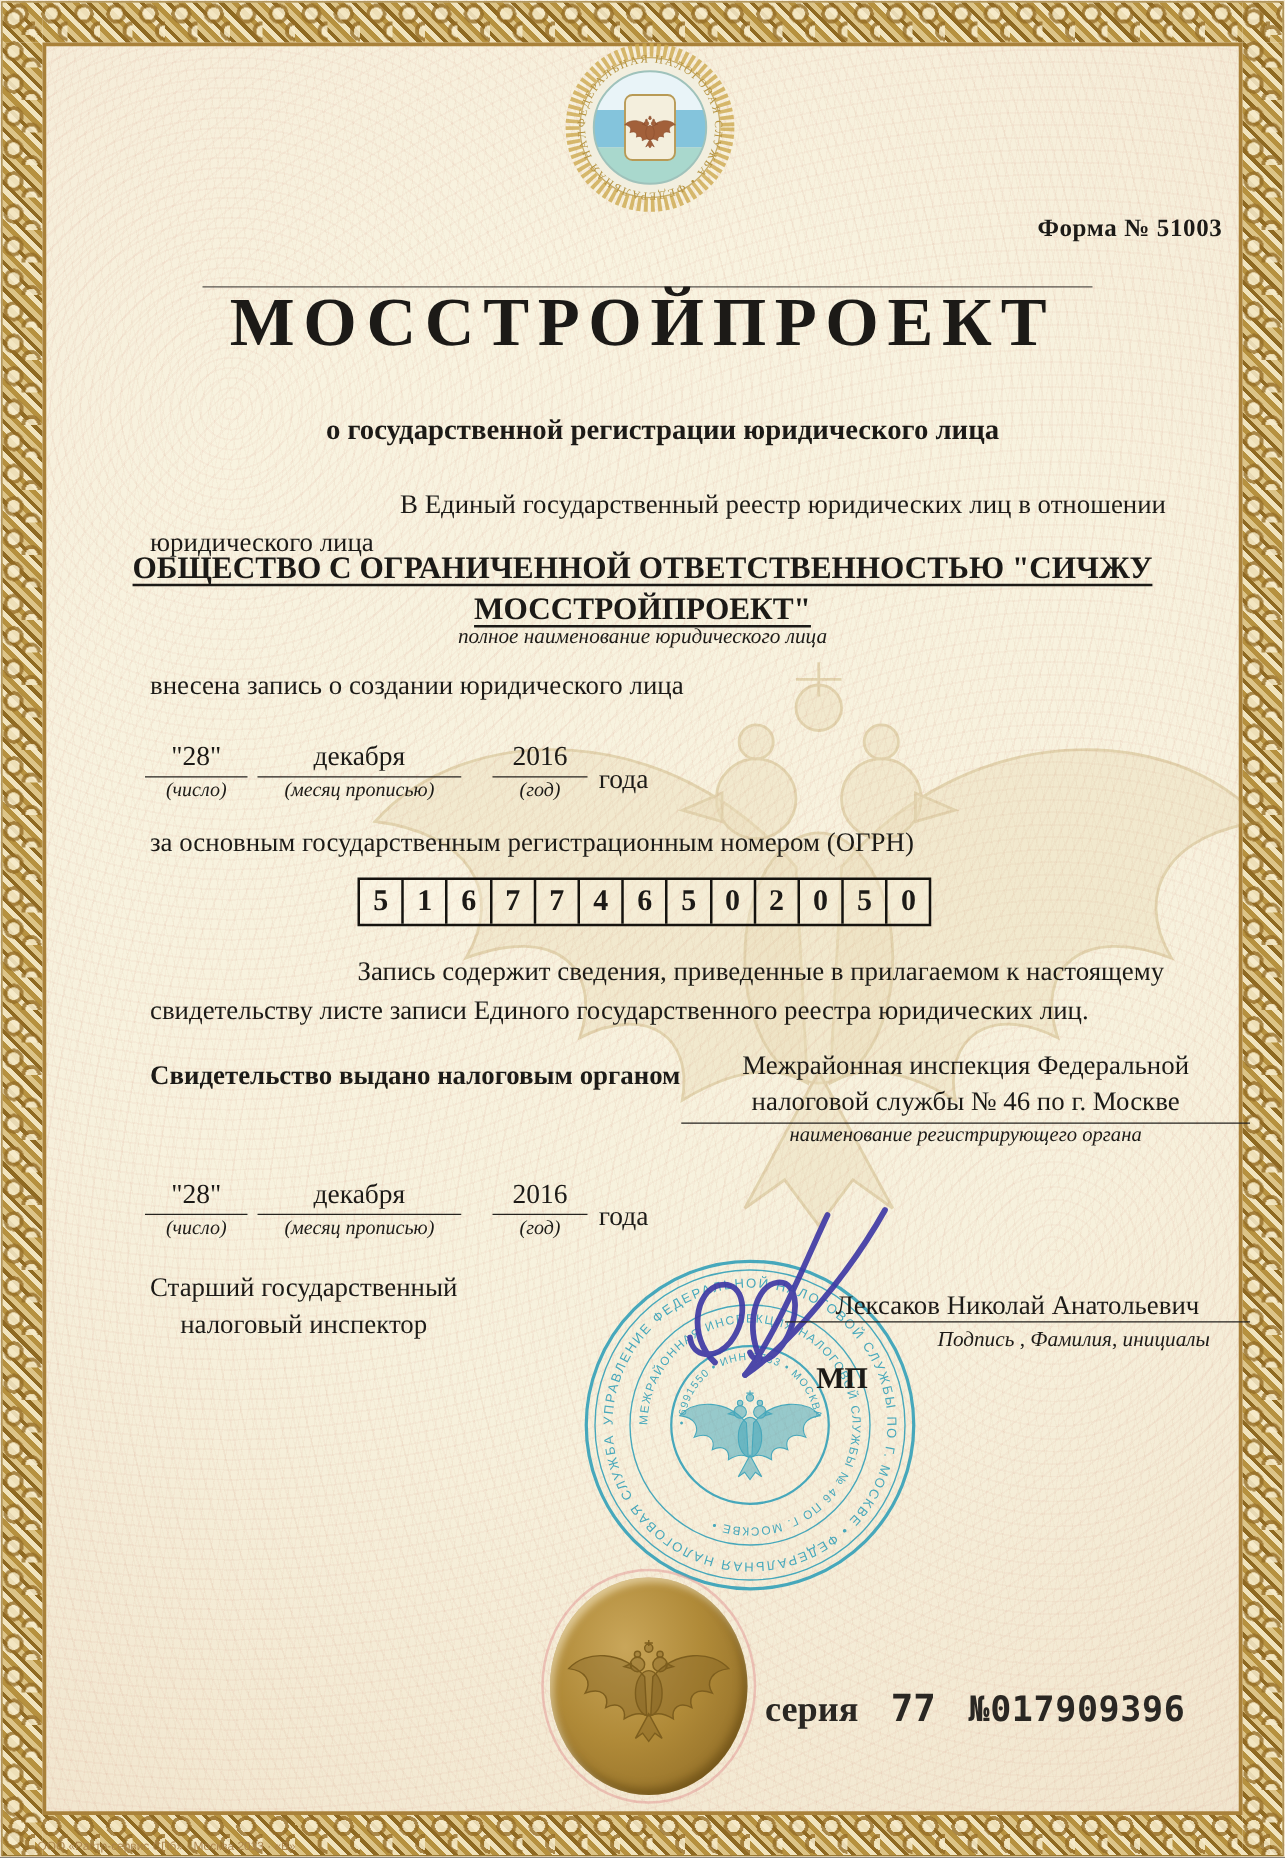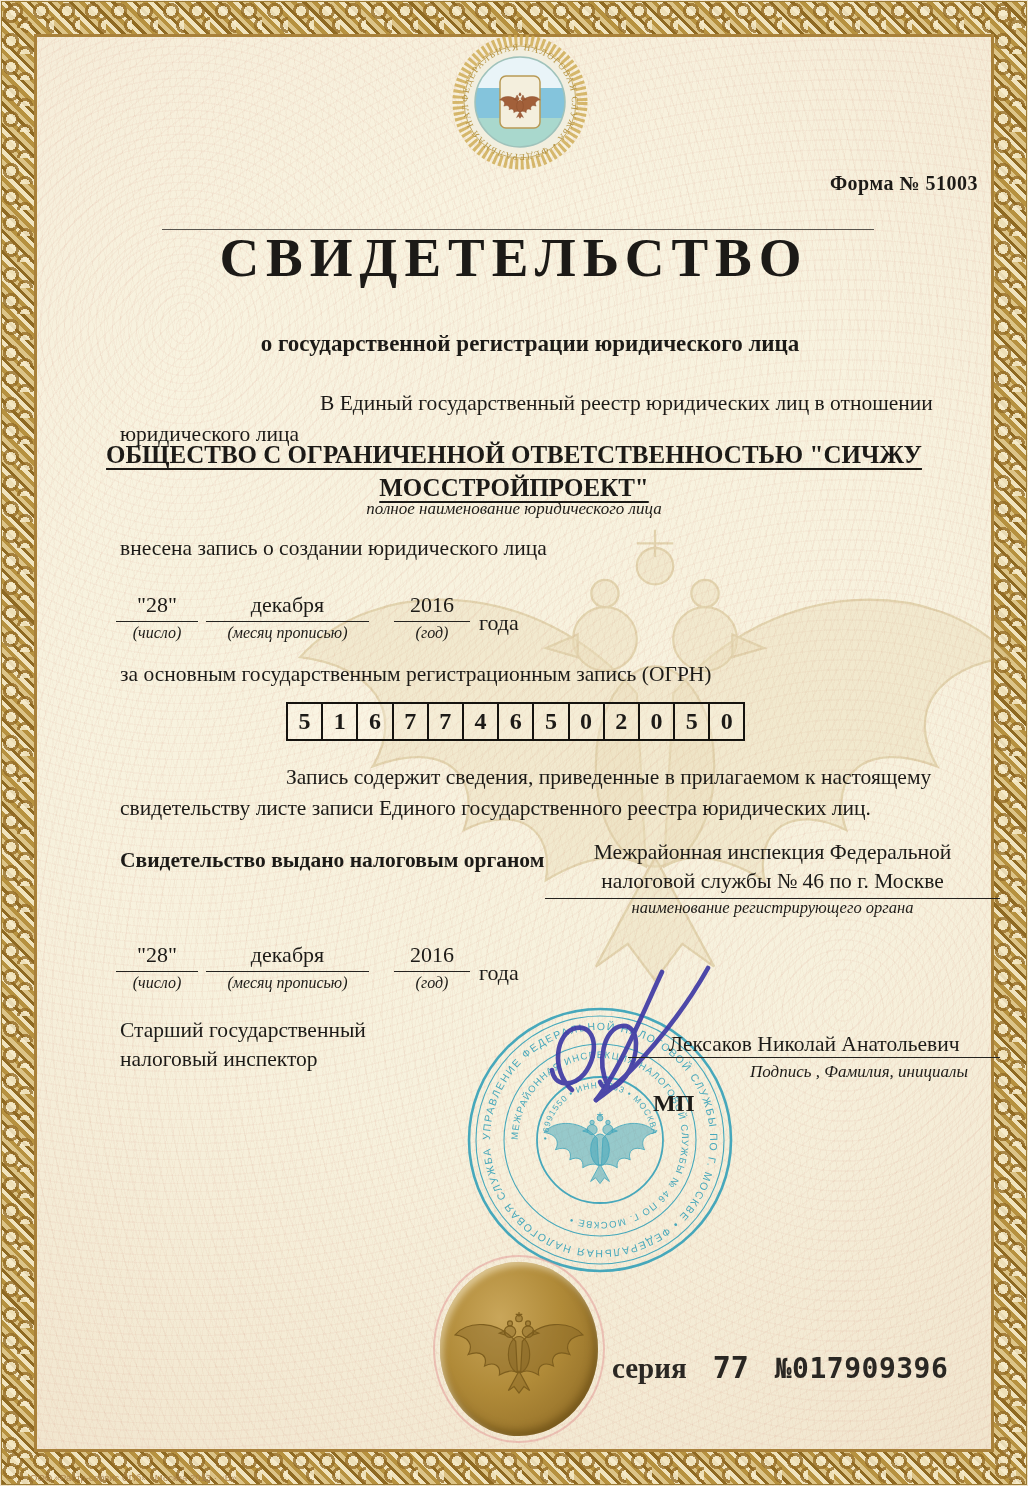--- a/index.html
+++ b/index.html
@@ -66,21 +66,21 @@
   .ogrn .cell:last-child{border-right:none;}
 
   .note{top:762px; left:120px; width:872px; font-size:21.5px; line-height:31px;}
   .note .l1{display:block; text-indent:166px;}
 
   .issued-label{top:848px; left:120px; font-size:21.5px;font-weight:bold;}
   .authority{top:838px; left:545px; width:455px; text-align:center; font-size:21.5px; line-height:28.5px;
     border-bottom:1.7px solid #24221f; padding-bottom:3px;}
   .authority-caption{top:898px; left:545px; width:455px; text-align:center; font-size:16.5px; font-style:italic;}
 
-  .officer{top:1016px; left:120px; font-size:21.5px; line-height:29px;}
+  .officer{top:1016px; left:120px; font-size:21.5px; line-height:29px;text-align:center;}
   .sign-block{top:1032px; left:628px; width:372px;}
   .sign-name{text-align:center; font-size:21.5px; border-bottom:1.7px solid #24221f; white-space:nowrap;}
   .sign-caption{text-align:center; padding-left:90px; font-size:17px; font-style:italic; padding-top:4px;}
   .mp{top:1090px; left:653px; font-size:24px; font-weight:bold;}
 
   .stamp{top:1002px; left:462px; width:276px; height:276px; opacity:.88;}
   .signature{top:958px; left:512px; width:220px; height:180px;}
 
   .gold-seal{top:1262px; left:440px; width:158px; height:174px; border-radius:50%;
     background:radial-gradient(ellipse at 38% 32%, #c9a65a 0%, #b08a38 45%, #96722a 80%, #8a671f 100%);
@@ -148,21 +148,21 @@
     <rect x="52" y="44" width="40" height="52" rx="6" fill="#f4efdd" stroke="#b89a55" stroke-width="1.5"></rect>
     <use href="#eagle-shape" transform="translate(72,72) scale(0.26)" fill="#a2603a" stroke="#8d4f2e" stroke-width="2"></use>
     <path id="em-ring" d="M 20,70 A 52,52 0 1 1 124,70 A 52,52 0 1 1 20,70" fill="none"></path>
     <text font-size="9" fill="#b5923f" letter-spacing="1.5" font-family="Liberation Serif,serif">
       <textPath href="#em-ring">ФЕДЕРАЛЬНАЯ НАЛОГОВАЯ СЛУЖБА • ФЕДЕРАЛЬНАЯ НАЛОГОВАЯ СЛУЖБА •</textPath>
     </text>
   </svg>
 
   <div class="abs form-no">Форма  № 51003</div>
   <div class="abs agency-rule"></div>
-  <div class="abs doc-title">СВИДЕТЕЛЬСТВО</div>
+  <div class="abs doc-title">МОССТРОЙПРОЕКТ</div>
   <div class="abs doc-subtitle">о государственной регистрации юридического лица</div>
 
   <div class="abs intro"><span>В Единый государственный реестр юридических лиц в отношении</span>
     <span>юридического лица</span></div>
 
   <div class="abs company">
     <span>ОБЩЕСТВО С ОГРАНИЧЕННОЙ ОТВЕТСТВЕННОСТЬЮ "СИЧЖУ</span><br>
     <span>МОССТРОЙПРОЕКТ"</span>
   </div>
   <div class="abs company-caption it">полное наименование юридического лица</div>
@@ -176,21 +176,21 @@
   <div class="dategroup" style="top:592px; left:206px; width:163px;">
     <div class="dval">декабря</div>
     <div class="dlabel">(месяц прописью)</div>
   </div>
   <div class="dategroup" style="top:592px; left:394px; width:76px;">
     <div class="dval">2016</div>
     <div class="dlabel">(год)</div>
     <span class="ysuffix">года</span>
   </div>
 
-  <div class="abs ogrn-label">за основным государственным регистрационным запись (ОГРН)</div>
+  <div class="abs ogrn-label">за основным государственным регистрационным номером (ОГРН)</div>
 
   <div class="abs ogrn">
     <div class="cell">5</div>
     <div class="cell">1</div>
     <div class="cell">6</div>
     <div class="cell">7</div>
     <div class="cell">7</div>
     <div class="cell">4</div>
     <div class="cell">6</div>
     <div class="cell">5</div>

